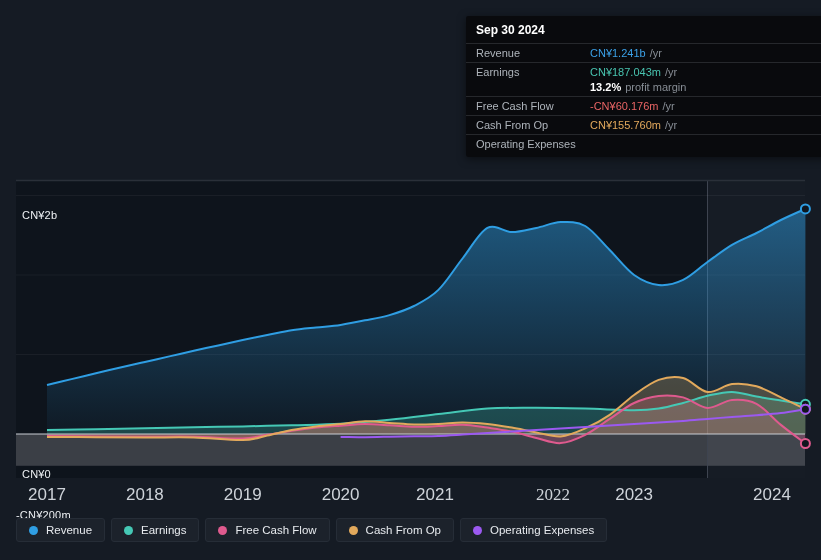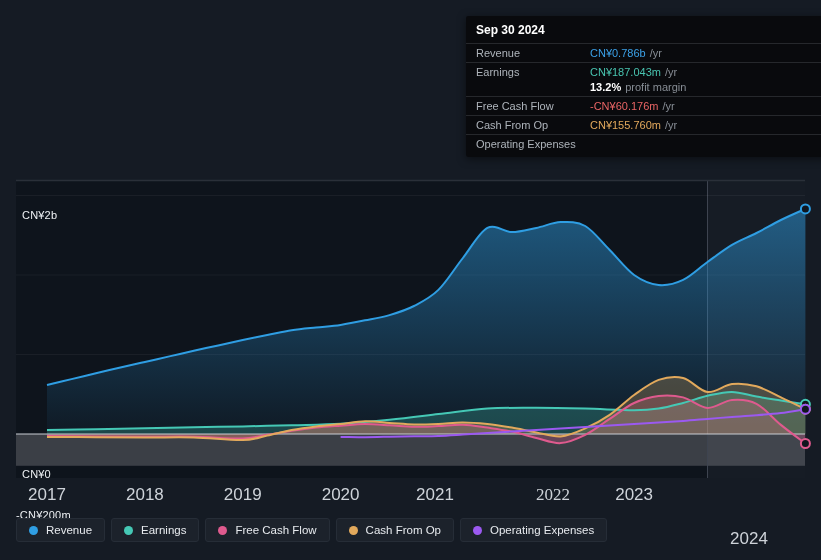--- a/index.html
+++ b/index.html
@@ -69,29 +69,29 @@
   <span class="axis-label" style="left:22px;top:420px;">CN¥0</span>
   <span class="axis-label" style="left:16px;top:461px;">-CN¥200m</span>
 
   <span class="x-label" style="left:47px;">2017</span>
   <span class="x-label" style="left:144.9px;">2018</span>
   <span class="x-label" style="left:242.7px;">2019</span>
   <span class="x-label" style="left:340.6px;">2020</span>
   <span class="x-label" style="left:435px;">2021</span>
   <span class="x-label" style="left:553px;font-family:Liberation Serif, serif;">2022</span>
   <span class="x-label" style="left:634.1px;">2023</span>
-  <span class="x-label" style="left:749px;margin-top:44px;">2024</span>
+  <span class="x-label" style="left:772px;">2024</span>
 
   <div class="tooltip">
     <div class="t-head">Sep 30 2024</div>
 
     <div class="t-row">
       <span class="t-label">Revenue</span>
       <span class="t-value">
-        <span style="color: rgb(59, 161, 232);">CN¥0.786b</span><span class="t-suffix">/yr</span>
+        <span style="color: rgb(59, 161, 232);">CN¥1.241b</span><span class="t-suffix">/yr</span>
       </span>
     </div>
 
     <div class="t-row">
       <span class="t-label">Earnings</span>
       <span class="t-value">
         <span style="color: rgb(73, 197, 177);">CN¥187.043m</span><span class="t-suffix">/yr</span>
       </span>
     </div>
 

